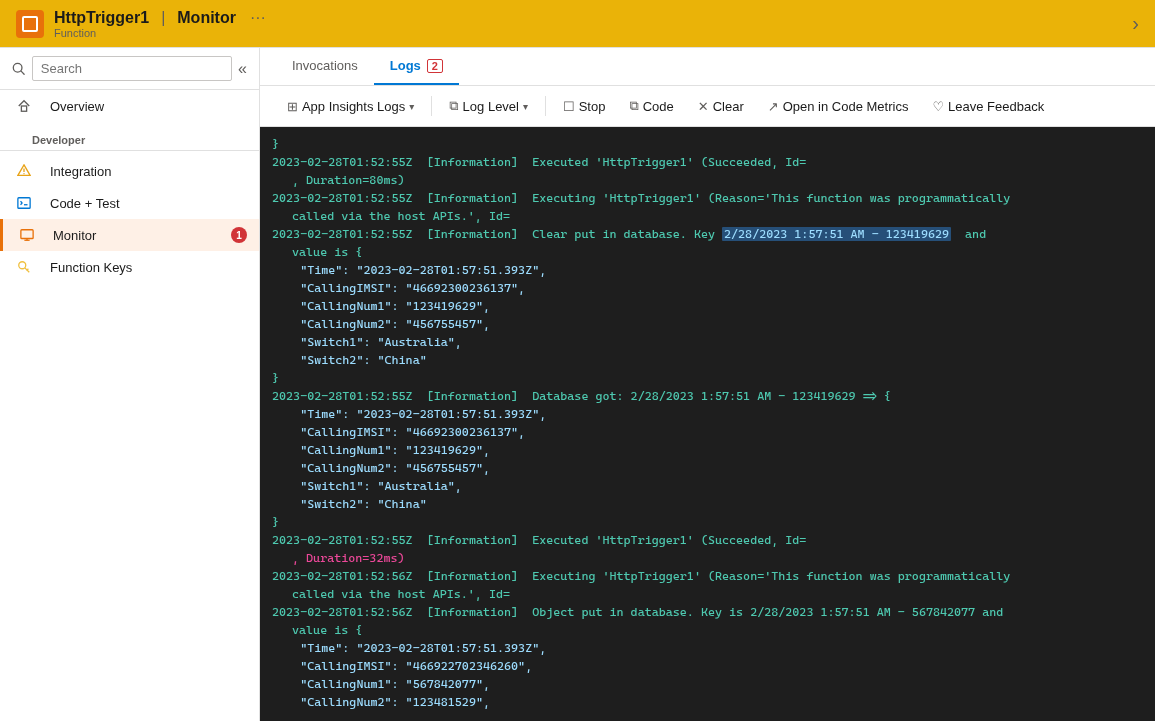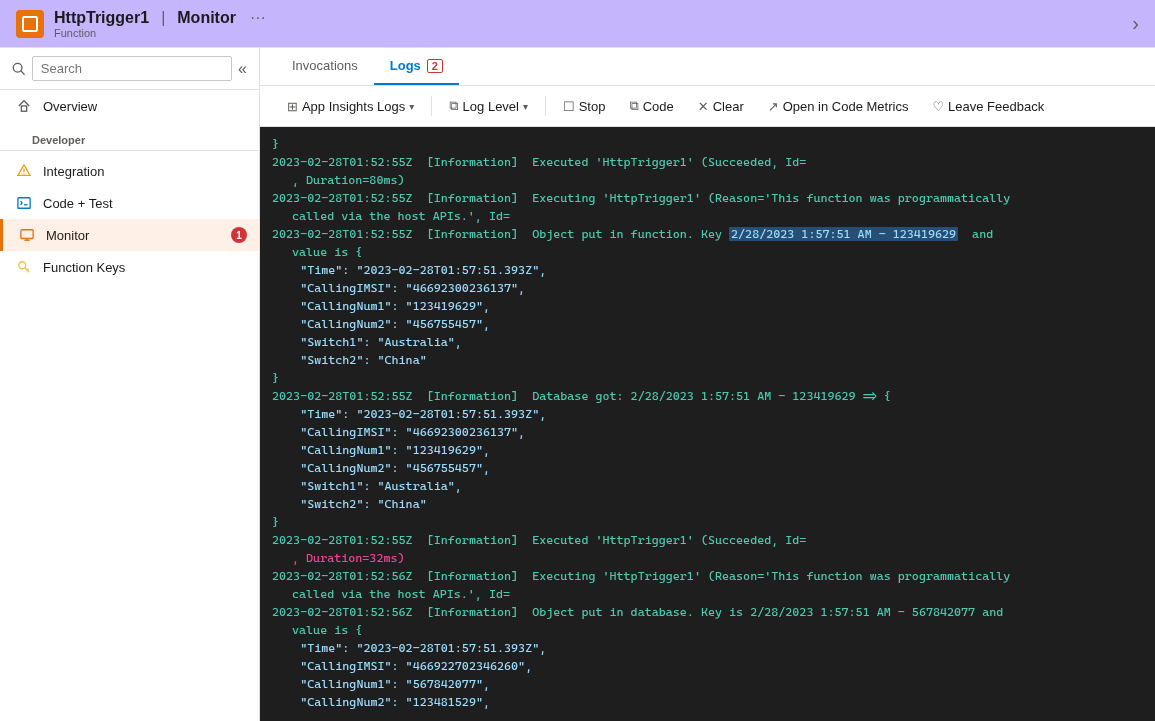--- a/index.html
+++ b/index.html
@@ -1,20 +1,20 @@
 <!DOCTYPE html>
 <html><head>
   <meta charset="utf-8">
   <style>
     * { box-sizing: border-box; margin: 0; padding: 0; }
     body { font-family: 'Segoe UI', sans-serif; font-size: 13px; background: #f3f2f1; display: flex; flex-direction: column; height: 721px; overflow: hidden; }
 
     
     .top-header {
-      background: #c4b5fd;
+      background: #eab308;
       padding: 8px 16px;
       display: flex;
       align-items: center;
       border-bottom: 1px solid #e0e0e0;
       min-height: 48px;
     }
     .app-icon {
       width: 28px; height: 28px;
       background: #e8710a;
       border-radius: 4px;
@@ -100,21 +100,21 @@
       font-weight: 600;
       color: #605e5c;
       text-transform: none;
       margin-left: 16px;
     }
     .sidebar-item {
       display: flex;
       align-items: center;
       padding: 8px 16px;
       cursor: pointer;
-      gap: 11px;
+      gap: 18px;
       color: #1b1b1b;
       font-size: 13px;
       position: relative;
     }
     .sidebar-item.active {
       background: #fef0e6;
       border-left: 3px solid #e8710a;
     }
     .sidebar-item .item-icon {
       width: 16px; height: 16px;
@@ -360,21 +360,21 @@
         <span>Leave Feedback</span>
       </button>
     </div>
 
     <div class="log-area" id="log-output">
     <div class="log-line" style="color: rgb(78, 201, 176);">}</div>
         <div class="log-line"><span style="color:#4ec9b0">2023-02-28T01:52:55Z</span>  <span style="color:#4ec9b0">[Information]</span>  <span style="color:#4ec9b0">Executed 'HttpTrigger1' (Succeeded, Id=</span></div>
         <div class="log-line" style="color: rgb(78, 201, 176); padding-left: 20px;">, Duration=80ms)</div>
         <div class="log-line"><span style="color:#4ec9b0">2023-02-28T01:52:55Z</span>  <span style="color:#4ec9b0">[Information]</span>  <span style="color:#4ec9b0">Executing 'HttpTrigger1' (Reason='This function was programmatically</span></div>
         <div class="log-line" style="color: rgb(78, 201, 176); padding-left: 20px;">called via the host APIs.', Id=</div>
-        <div class="log-line"><span style="color:#4ec9b0">2023-02-28T01:52:55Z</span>  <span style="color:#4ec9b0">[Information]</span>  <span style="color:#4ec9b0">Object put in function. Key </span><span style="background:#264f78;color:#9cdcfe;padding:0 2px;border-radius:1px;">2/28/2023 1:57:51 AM - 123419629</span><span style="color:#4ec9b0">  and</span></div>
+        <div class="log-line"><span style="color:#4ec9b0">2023-02-28T01:52:55Z</span>  <span style="color:#4ec9b0">[Information]</span>  <span style="color:#4ec9b0">Clear put in database. Key </span><span style="background:#264f78;color:#9cdcfe;padding:0 2px;border-radius:1px;">2/28/2023 1:57:51 AM - 123419629</span><span style="color:#4ec9b0">  and</span></div>
         <div class="log-line" style="color: rgb(78, 201, 176); padding-left: 20px;">value is {</div>
         <div class="log-line" style="color: rgb(156, 220, 254);">    "Time": "2023-02-28T01:57:51.393Z",</div>
         <div class="log-line" style="color: rgb(156, 220, 254);">    "CallingIMSI": "46692300236137",</div>
         <div class="log-line" style="color: rgb(156, 220, 254);">    "CallingNum1": "123419629",</div>
         <div class="log-line" style="color: rgb(156, 220, 254);">    "CallingNum2": "456755457",</div>
         <div class="log-line" style="color: rgb(156, 220, 254);">    "Switch1": "Australia",</div>
         <div class="log-line" style="color: rgb(156, 220, 254);">    "Switch2": "China"</div>
         <div class="log-line" style="color: rgb(78, 201, 176);">}</div>
         <div class="log-line"><span style="color:#4ec9b0">2023-02-28T01:52:55Z</span>  <span style="color:#4ec9b0">[Information]</span>  <span style="color:#4ec9b0">Database got: 2/28/2023 1:57:51 AM - 123419629 =&gt; {</span></div>
         <div class="log-line" style="color: rgb(156, 220, 254);">    "Time": "2023-02-28T01:57:51.393Z",</div>

